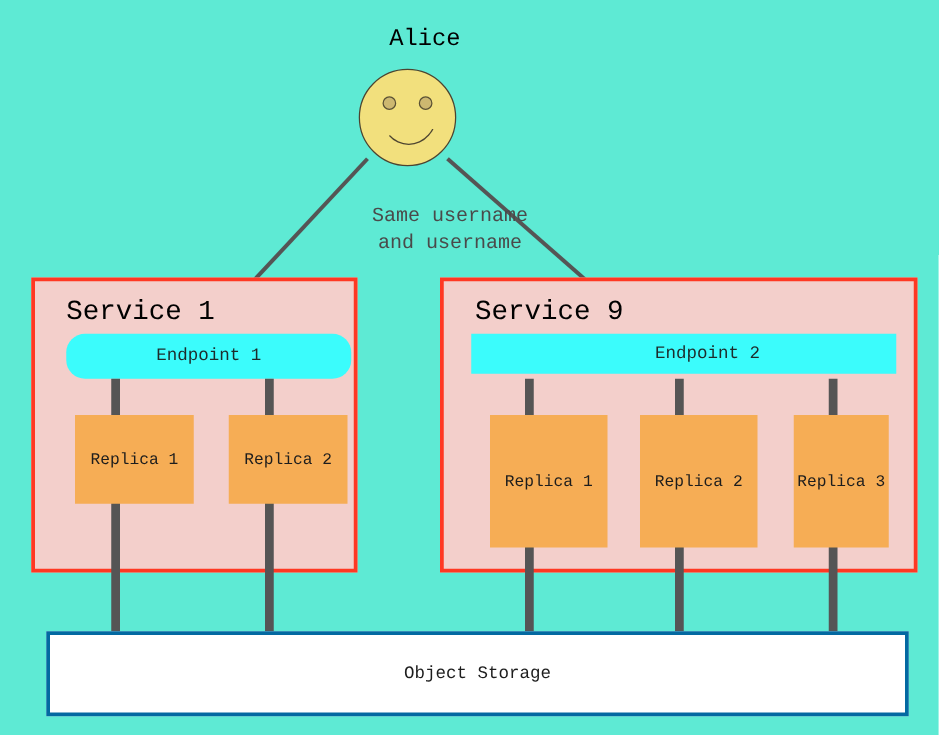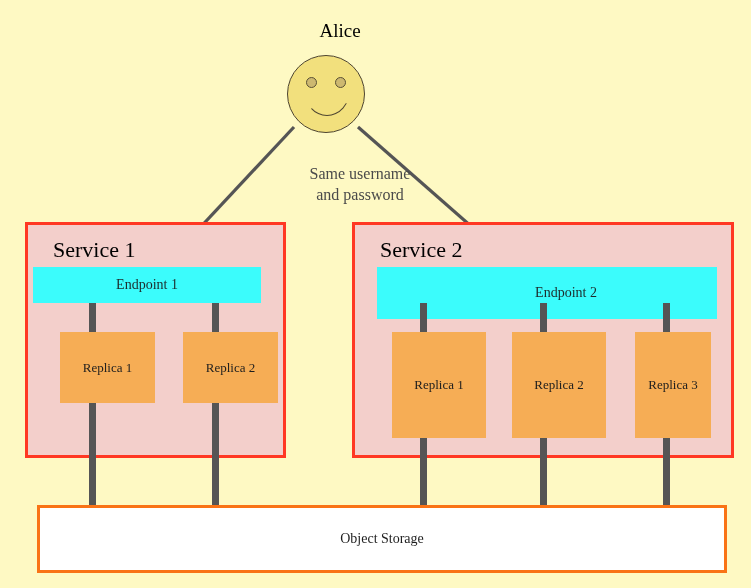--- a/index.html
+++ b/index.html
@@ -4,22 +4,22 @@
 <style>
   html, body {
     margin: 0;
     padding: 0;
     background: #ffffff;
   }
   #canvas {
     position: relative;
     width: 751px;
     height: 588px;
-    background: #fef9c3;
-    font-family: Liberation Serif, serif;
+    background: #5eead4;
+    font-family: Liberation Mono, monospace;
     overflow: hidden;
   }
   
   #alice-label {
     position: absolute;
     left: 255px;
     top: 20px;
     width: 170px;
     text-align: center;
     font-size: 19px;
@@ -102,22 +102,22 @@
   .endpoint {
     position: absolute;
     background: #3BFCFC;
     color: #1d2b2b;
     font-size: 14px;
     display: flex;
     align-items: center;
     justify-content: center;
     box-sizing: border-box;
   }
-  #endpoint-1 { left: 33px;  top: 267px; width: 228px; height: 36px; }
-  #endpoint-2 { left: 377px; top: 267px; width: 340px; height: 52px; padding-left: 38px; }
+  #endpoint-1 { left: 53px;  top: 267px; width: 228px; height: 36px; border-radius: 15px; }
+  #endpoint-2 { left: 377px; top: 267px; width: 340px; height: 32px; padding-left: 38px; }
   
   .replica {
     position: absolute;
     background: #F6AD55;
     color: #1d1d1d;
     font-size: 13px;
     display: flex;
     align-items: center;
     justify-content: center;
     box-sizing: border-box;
@@ -137,21 +137,21 @@
     z-index: 1;
   }
   
   #object-storage {
     position: absolute;
     left: 37px;
     top: 505px;
     width: 690px;
     height: 68px;
     background: #ffffff;
-    border: 3px solid #f97316;
+    border: 3px solid #0369a1;
     box-sizing: border-box;
     display: flex;
     align-items: center;
     justify-content: center;
     font-size: 14px;
     color: #1d1d1d;
     z-index: 4;
   }
 </style>
 </head>
@@ -171,36 +171,36 @@
       <marker id="arrowhead" markerWidth="9" markerHeight="9" refX="7.5" refY="3.2" orient="auto" markerUnits="strokeWidth">
         <path d="M0,0 L8,3.2 L0,6.4 L1.8,3.2 Z" fill="#555555"></path>
       </marker>
     </defs>
     <line x1="294" y1="127" x2="167" y2="263" stroke="#555555" stroke-width="3.2" marker-end="url(#arrowhead)"></line>
     <line x1="358" y1="127" x2="513" y2="263" stroke="#555555" stroke-width="3.2" marker-end="url(#arrowhead)"></line>
   </svg>
 
   <div id="flow-label">
     <span>Same username</span><br>
-    <span>and password</span>
+    <span>and username</span>
   </div>
 
   <div class="connector" style="left:89px; top:303px; height:205px;"></div>
   <div class="connector" style="left:212px; top:303px; height:205px;"></div>
 
   <div class="connector" style="left:420px; top:303px; height:205px;"></div>
   <div class="connector" style="left:540px; top:303px; height:205px;"></div>
   <div class="connector" style="left:663px; top:303px; height:205px;"></div>
 
   <div class="service-box" id="service-1">
     <div class="service-title">Service 1</div>
   </div>
 
   <div class="service-box" id="service-2">
-    <div class="service-title">Service 2</div>
+    <div class="service-title">Service 9</div>
   </div>
 
   <div class="endpoint" id="endpoint-1">Endpoint 1</div>
   <div class="endpoint" id="endpoint-2">Endpoint 2</div>
 
   <div class="replica" id="s1-replica-1">Replica 1</div>
   <div class="replica" id="s1-replica-2">Replica 2</div>
 
   <div class="replica" id="s2-replica-1">Replica 1</div>
   <div class="replica" id="s2-replica-2">Replica 2</div>

